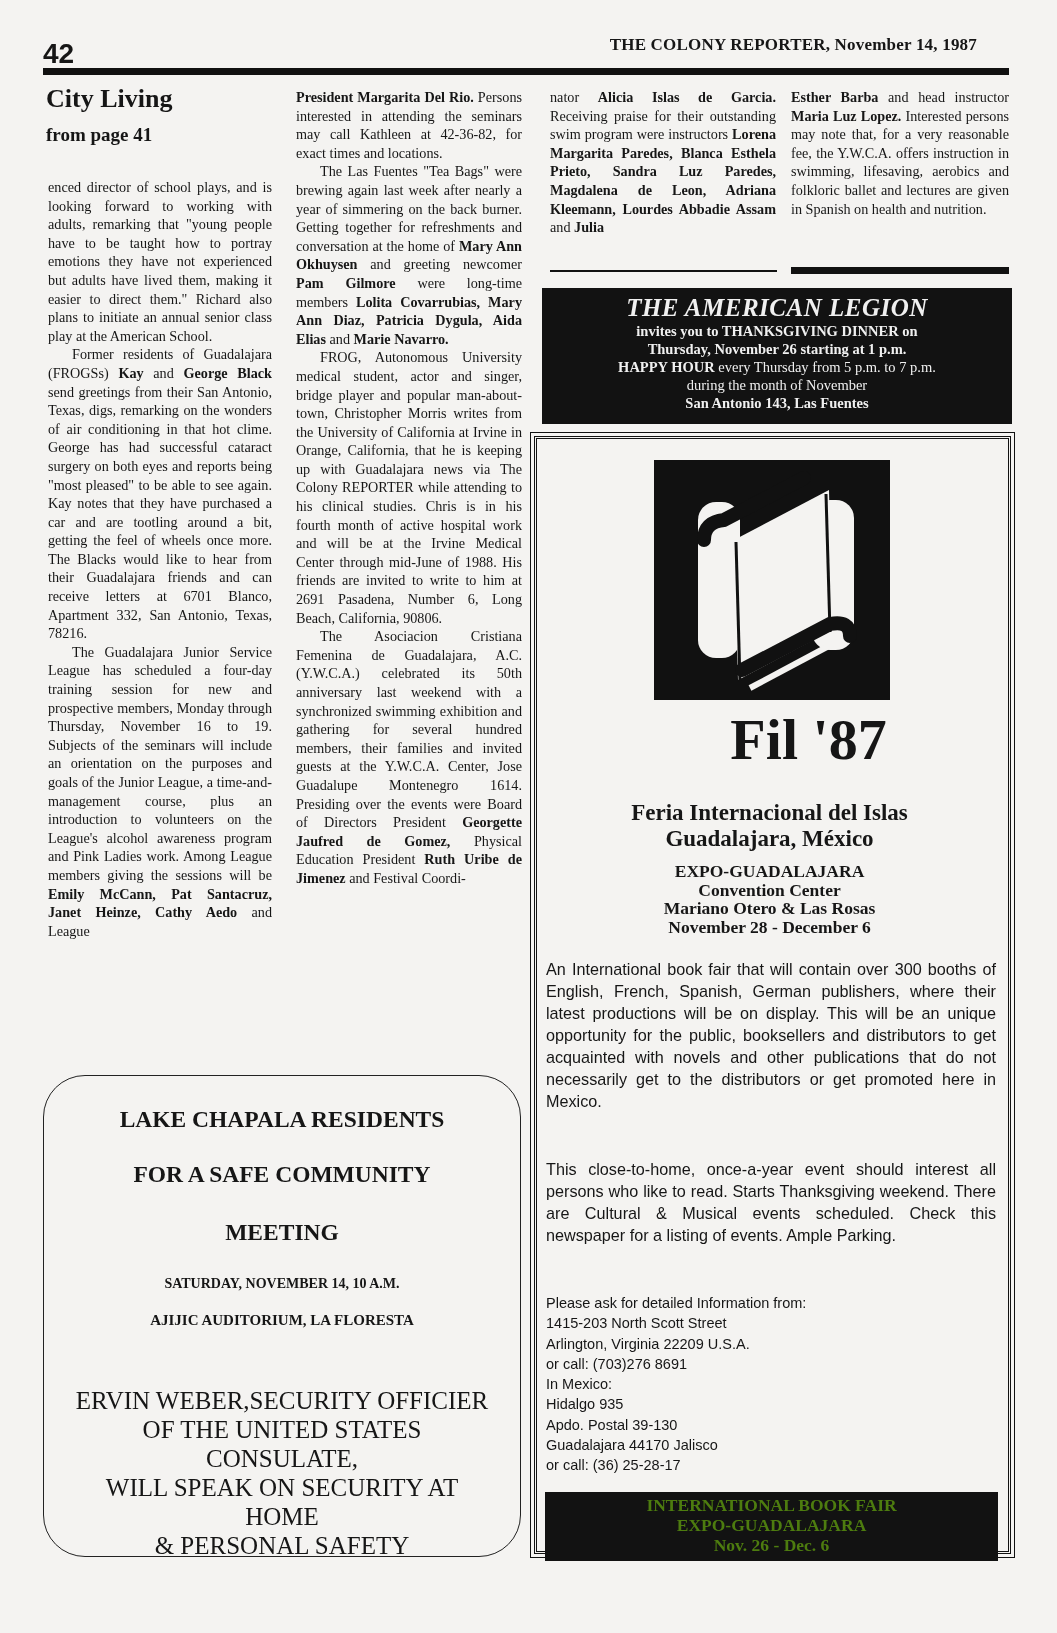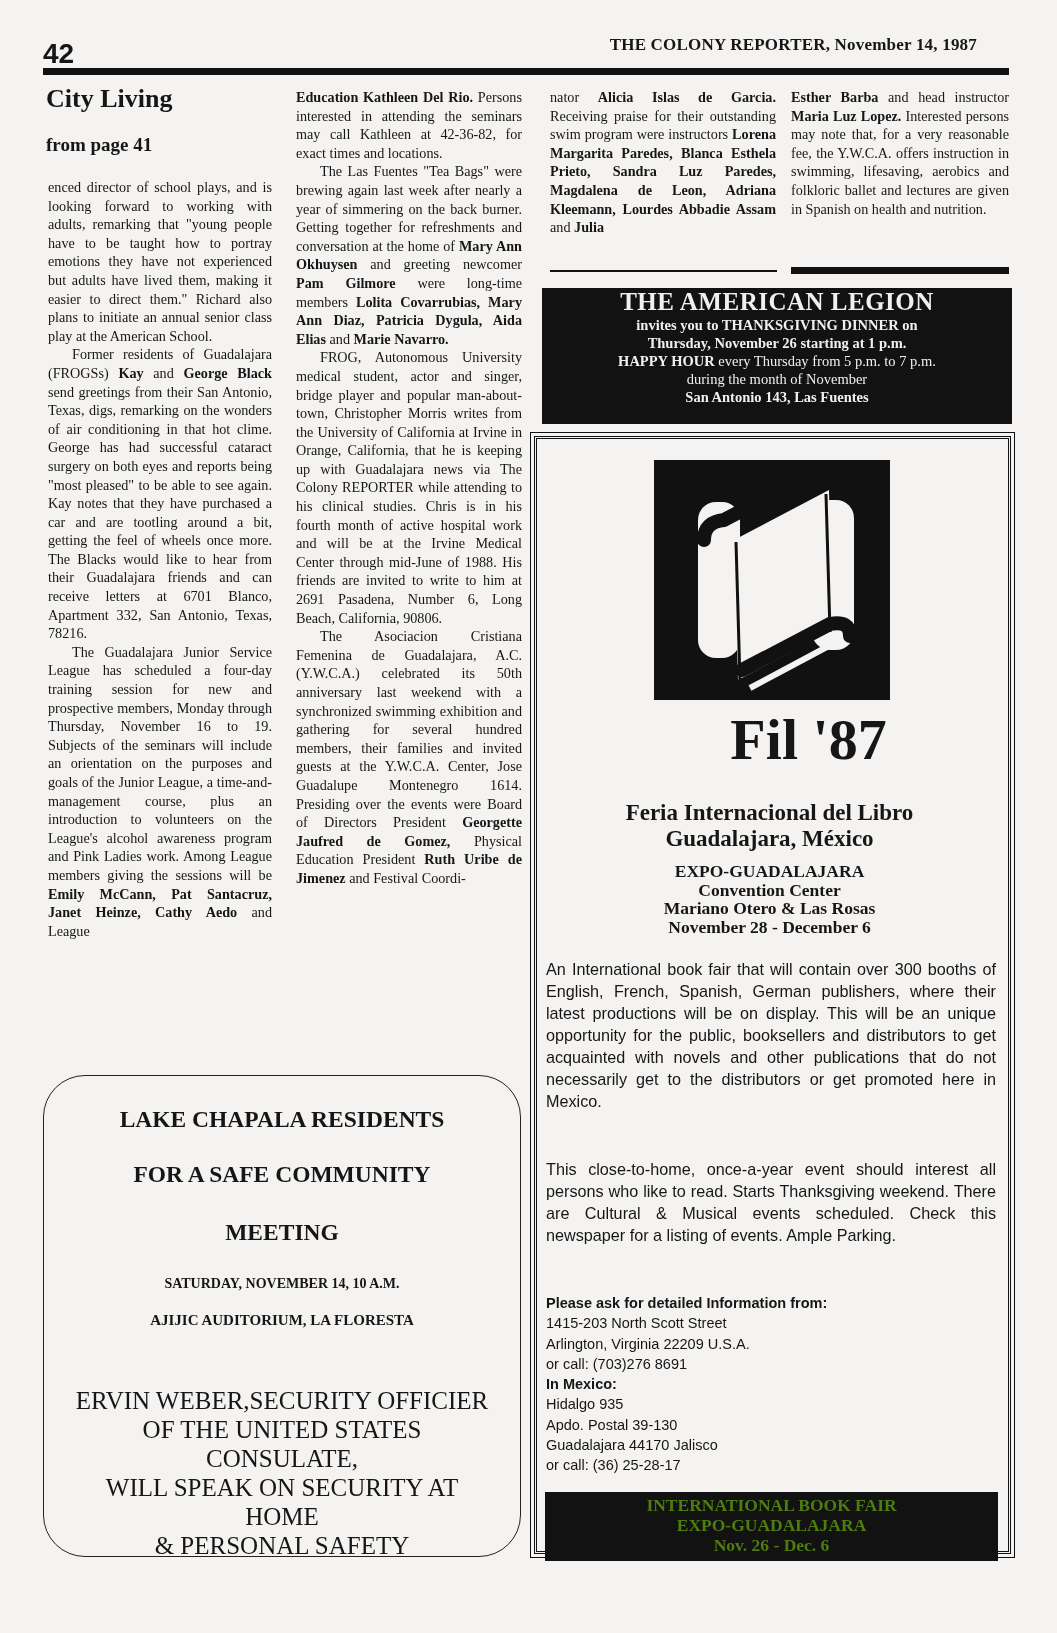--- a/index.html
+++ b/index.html
@@ -17,40 +17,40 @@
   .col p { margin: 0; text-indent: 24px; }
   .col p.noindent { text-indent: 0; }
   .col b { font-weight: bold; }
 
   .col1 { left: 48px; top: 178px; width: 224px; }
   .col2 { left: 296px; top: 88px; width: 226px; }
   .col3 { left: 550px; top: 88px; width: 226px; }
   .col4 { left: 791px; top: 88px; width: 218px; }
 
   .head-city { left: 46px; top: 84px; font-size: 26px; font-weight: bold; }
-  .head-from { left: 46px; top: 124px; font-size: 19px; font-weight: bold; margin-top: 10px; }
+  .head-from { left: 46px; top: 124px; font-size: 19px; font-weight: bold; }
 
   .rule-c3 { left: 550px; top: 270px; width: 227px; height: 2px; background: #111; }
   .rule-c4 { left: 791px; top: 267px; width: 218px; height: 7px; background: #111; }
 
   .legion { left: 542px; top: 288px; width: 470px; height: 136px; background: #121212; color: #f0f0f0; text-align: center; }
-  .legion .t1 { font-size: 25px; font-weight: bold; letter-spacing: 0.5px; }
+  .legion .t1 { font-size: 25px; font-weight: bold; margin-top: 6px; letter-spacing: 0.5px; font-style: italic; }
   .legion .t2 { font-size: 14.5px; font-weight: bold; line-height: 18px; }
   .legion .t3 { font-size: 14.5px; line-height: 18px; }
 
   .fil { left: 534px; top: 436px; width: 471px; height: 1112px; border: 3px double #111; outline: 1px solid #111; outline-offset: 3px; }
   .logo { left: 654px; top: 460px; width: 236px; height: 240px; background: #111; }
   .fil-title { left: 534px; top: 706px; width: 471px; text-align: center; font-size: 58px; font-weight: bold; margin-left: 39px; }
   .fil-sub { left: 534px; top: 800px; width: 471px; text-align: center; font-size: 23px; font-weight: bold; line-height: 26px; }
   .fil-venue { left: 534px; top: 862px; width: 471px; text-align: center; font-size: 17.5px; font-weight: bold; line-height: 18.5px; }
   .fil-body { left: 546px; width: 450px; font-family: "Liberation Sans", sans-serif; font-size: 16.2px; line-height: 22px; text-align: justify; }
   .fil-body1 { top: 958px; }
   .fil-body2 { top: 1158px; }
   .fil-info { left: 546px; top: 1293px; width: 440px; font-family: "Liberation Sans", sans-serif; font-size: 14.5px; line-height: 20.3px; }
-  .fil-info b { font-weight: bold; }
+  .fil-info b { font-weight: normal; }
   .fil-banner { left: 545px; top: 1492px; width: 453px; height: 66px; background: #121212; color: #4d7c0f; text-align: center; font-size: 17.5px; font-weight: bold; line-height: 20px; padding-top: 3px; }
 
   .chapala { left: 43px; top: 1075px; width: 476px; height: 480px; border: 1.5px solid #222; border-radius: 42px; text-align: center; font-family: Liberation Serif, serif; }
   .ch-b { font-weight: bold; font-size: 23.5px; }
   .ch-line1 { position: absolute; left: 0; right: 0; top: 30px; }
   .ch-line2 { position: absolute; left: 0; right: 0; top: 85px; }
   .ch-line3 { position: absolute; left: 0; right: 0; top: 143px; }
   .ch-date { position: absolute; left: 0; right: 0; top: 200px; font-size: 14px; font-weight: bold; }
   .ch-place { position: absolute; left: 0; right: 0; top: 236px; font-size: 15px; font-weight: bold; }
   .ch-speaker { position: absolute; left: 0; right: 0; top: 310px; font-size: 25px; line-height: 29px; }
@@ -65,21 +65,21 @@
 <div class="abs head-city">City Living</div>
 <div class="abs head-from">from page 41</div>
 
 <div class="abs col col1">
   <p class="noindent">enced director of school plays, and is looking forward to working with adults, remarking that "young people have to be taught how to portray emotions they have not experienced but adults have lived them, making it easier to direct them." Richard also plans to initiate an annual senior class play at the American School.</p>
   <p><span>Former residents of Guadalajara (FROGSs) </span><b>Kay</b><span> and </span><b>George Black</b><span> send greetings from their San Antonio, Texas, digs, remarking on the wonders of air conditioning in that hot clime. George has had successful cataract surgery on both eyes and reports being "most pleased" to be able to see again. Kay notes that they have purchased a car and are tootling around a bit, getting the feel of wheels once more. The Blacks would like to hear from their Guadalajara friends and can receive letters at 6701 Blanco, Apartment 332, San Antonio, Texas, 78216.</span></p>
   <p><span>The Guadalajara Junior Service League has scheduled a four-day training session for new and prospective members, Monday through Thursday, November 16 to 19. Subjects of the seminars will include an orientation on the purposes and goals of the Junior League, a time-and-management course, plus an introduction to volunteers on the League's alcohol awareness program and Pink Ladies work. Among League members giving the sessions will be </span><b>Emily McCann, Pat Santacruz, Janet Heinze, Cathy Aedo</b><span> and League</span></p>
 </div>
 
 <div class="abs col col2">
-  <p class="noindent"><b>Education Kathleen Del Rio.</b><span> Persons interested in attending the seminars may call Kathleen at 42-36-82, for exact times and locations.</span></p>
+  <p class="noindent"><b>President Margarita Del Rio.</b><span> Persons interested in attending the seminars may call Kathleen at 42-36-82, for exact times and locations.</span></p>
   <p><span>The Las Fuentes "Tea Bags" were brewing again last week after nearly a year of simmering on the back burner. Getting together for refreshments and conversation at the home of </span><b>Mary Ann Okhuysen</b><span> and greeting newcomer </span><b>Pam Gilmore</b><span> were long-time members </span><b>Lolita Covarrubias, Mary Ann Diaz, Patricia Dygula, Aida Elias</b><span> and </span><b>Marie Navarro.</b></p>
   <p>FROG, Autonomous University medical student, actor and singer, bridge player and popular man-about-town, Christopher Morris writes from the University of California at Irvine in Orange, California, that he is keeping up with Guadalajara news via The Colony REPORTER while attending to his clinical studies. Chris is in his fourth month of active hospital work and will be at the Irvine Medical Center through mid-June of 1988. His friends are invited to write to him at 2691 Pasadena, Number 6, Long Beach, California, 90806.</p>
   <p><span>The Asociacion Cristiana Femenina de Guadalajara, A.C. (Y.W.C.A.) celebrated its 50th anniversary last weekend with a synchronized swimming exhibition and gathering for several hundred members, their families and invited guests at the Y.W.C.A. Center, Jose Guadalupe Montenegro 1614. Presiding over the events were Board of Directors President </span><b>Georgette Jaufred de Gomez,</b><span> Physical Education President </span><b>Ruth Uribe de Jimenez</b><span> and Festival Coordi-</span></p>
 </div>
 
 <div class="abs col col3">
   <p class="noindent"><span>nator </span><b>Alicia Islas de Garcia.</b><span> Receiving praise for their outstanding swim program were instructors </span><b>Lorena Margarita Paredes, Blanca Esthela Prieto, Sandra Luz Paredes, Magdalena de Leon, Adriana Kleemann, Lourdes Abbadie Assam</b><span> and </span><b>Julia</b></p>
 </div>
 
 <div class="abs col col4">
@@ -107,21 +107,21 @@
     <polygon points="80,80 175,30 178,170 84,220" fill="#f4f3f1"></polygon>
     <line x1="82" y1="82" x2="86" y2="222" stroke="#111" stroke-width="3"></line>
     <line x1="172" y1="34" x2="176" y2="172" stroke="#111" stroke-width="3"></line>
     <path d="M50 80 Q50 62 70 60 L150 18" stroke="#111" stroke-width="14" fill="none" stroke-linecap="round"></path>
     <path d="M88 210 L176 164 Q196 160 196 176" stroke="#111" stroke-width="14" fill="none" stroke-linecap="round"></path>
     <path d="M96 228 L186 180" stroke="#f4f3f1" stroke-width="6" fill="none"></path>
   </svg>
 </div>
 <div class="abs fil-title">Fil '87</div>
 <div class="abs fil-sub">
-  <div>Feria Internacional del Libro</div>
+  <div>Feria Internacional del Islas</div>
   <div>Guadalajara, México</div>
 </div>
 <div class="abs fil-venue">
   <div>EXPO-GUADALAJARA</div>
   <div>Convention Center</div>
   <div>Mariano Otero &amp; Las Rosas</div>
   <div>November 28 - December 6</div>
 </div>
 <div class="abs fil-body fil-body1">An International book fair that will contain over 300 booths of English, French, Spanish, German publishers, where their latest productions will be on display. This will be an unique opportunity for the public, booksellers and distributors to get acquainted with novels and other publications that do not necessarily get to the distributors or get promoted here in Mexico.</div>
 <div class="abs fil-body fil-body2">This close-to-home, once-a-year event should interest all persons who like to read. Starts Thanksgiving weekend. There are Cultural &amp; Musical events scheduled. Check this newspaper for a listing of events. Ample Parking.</div>

